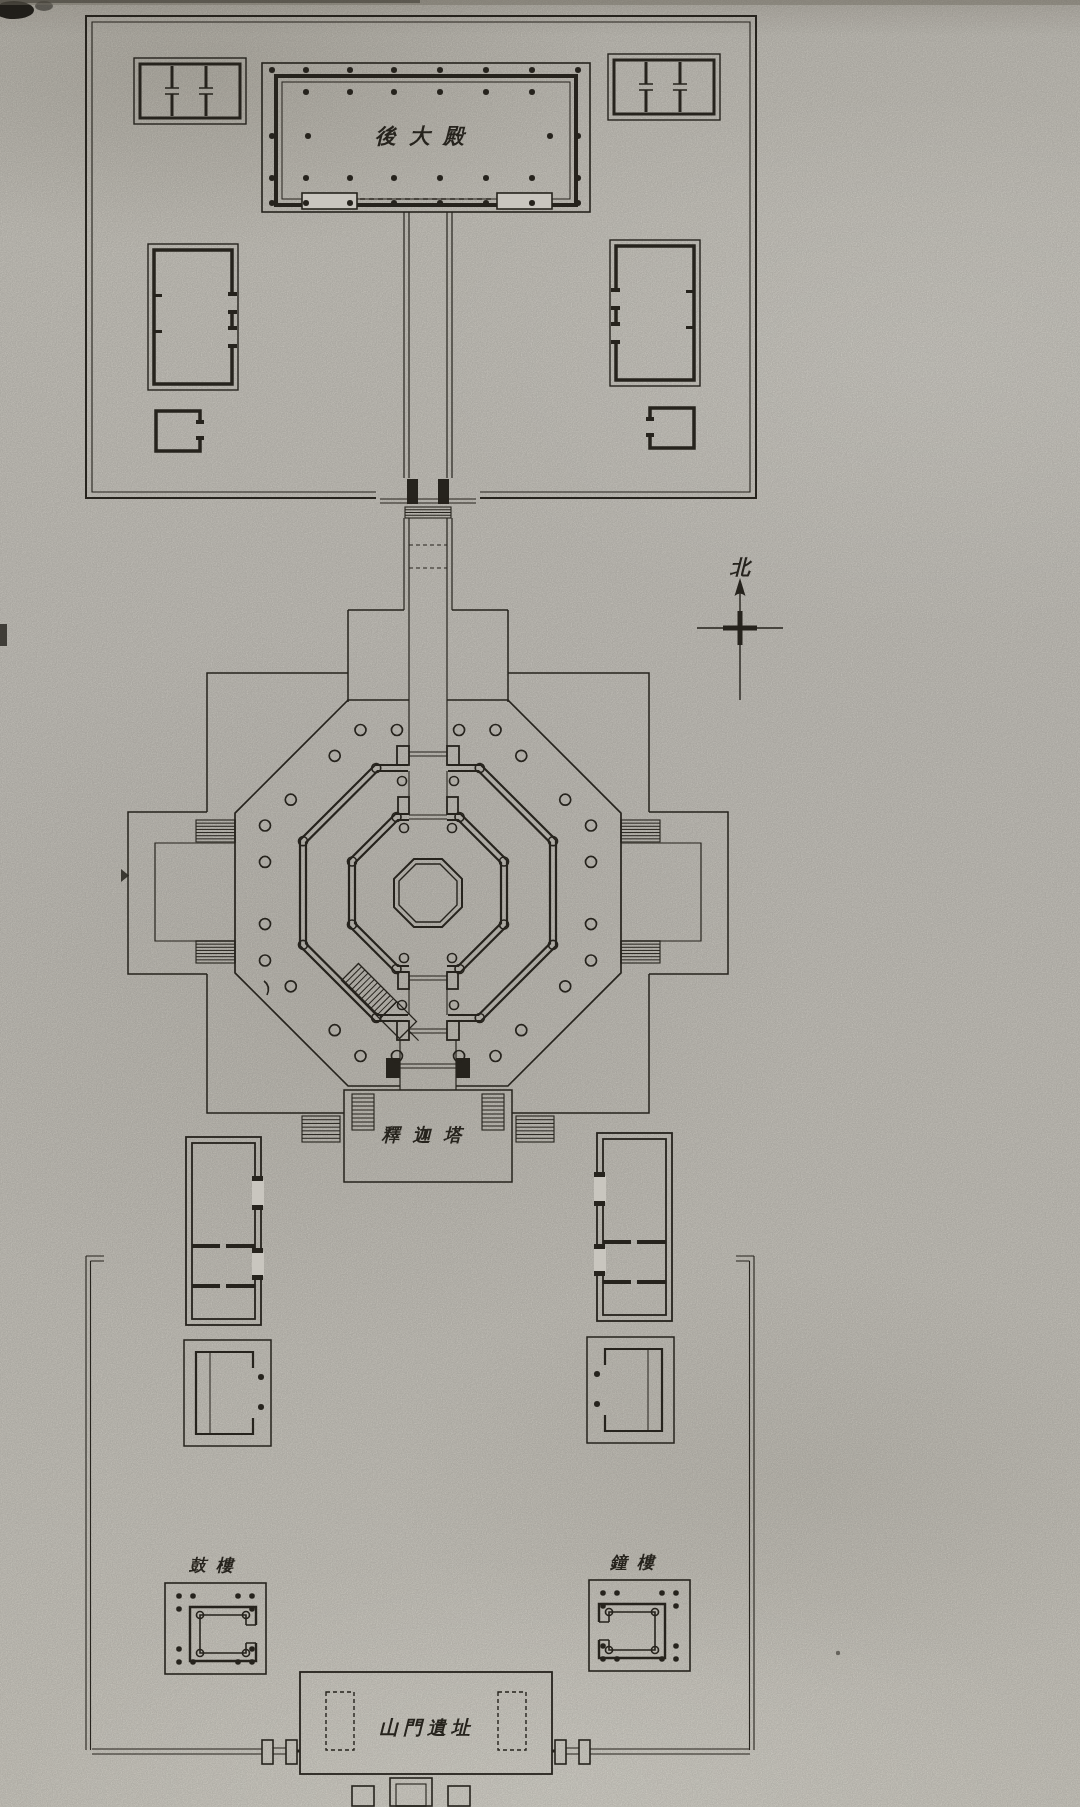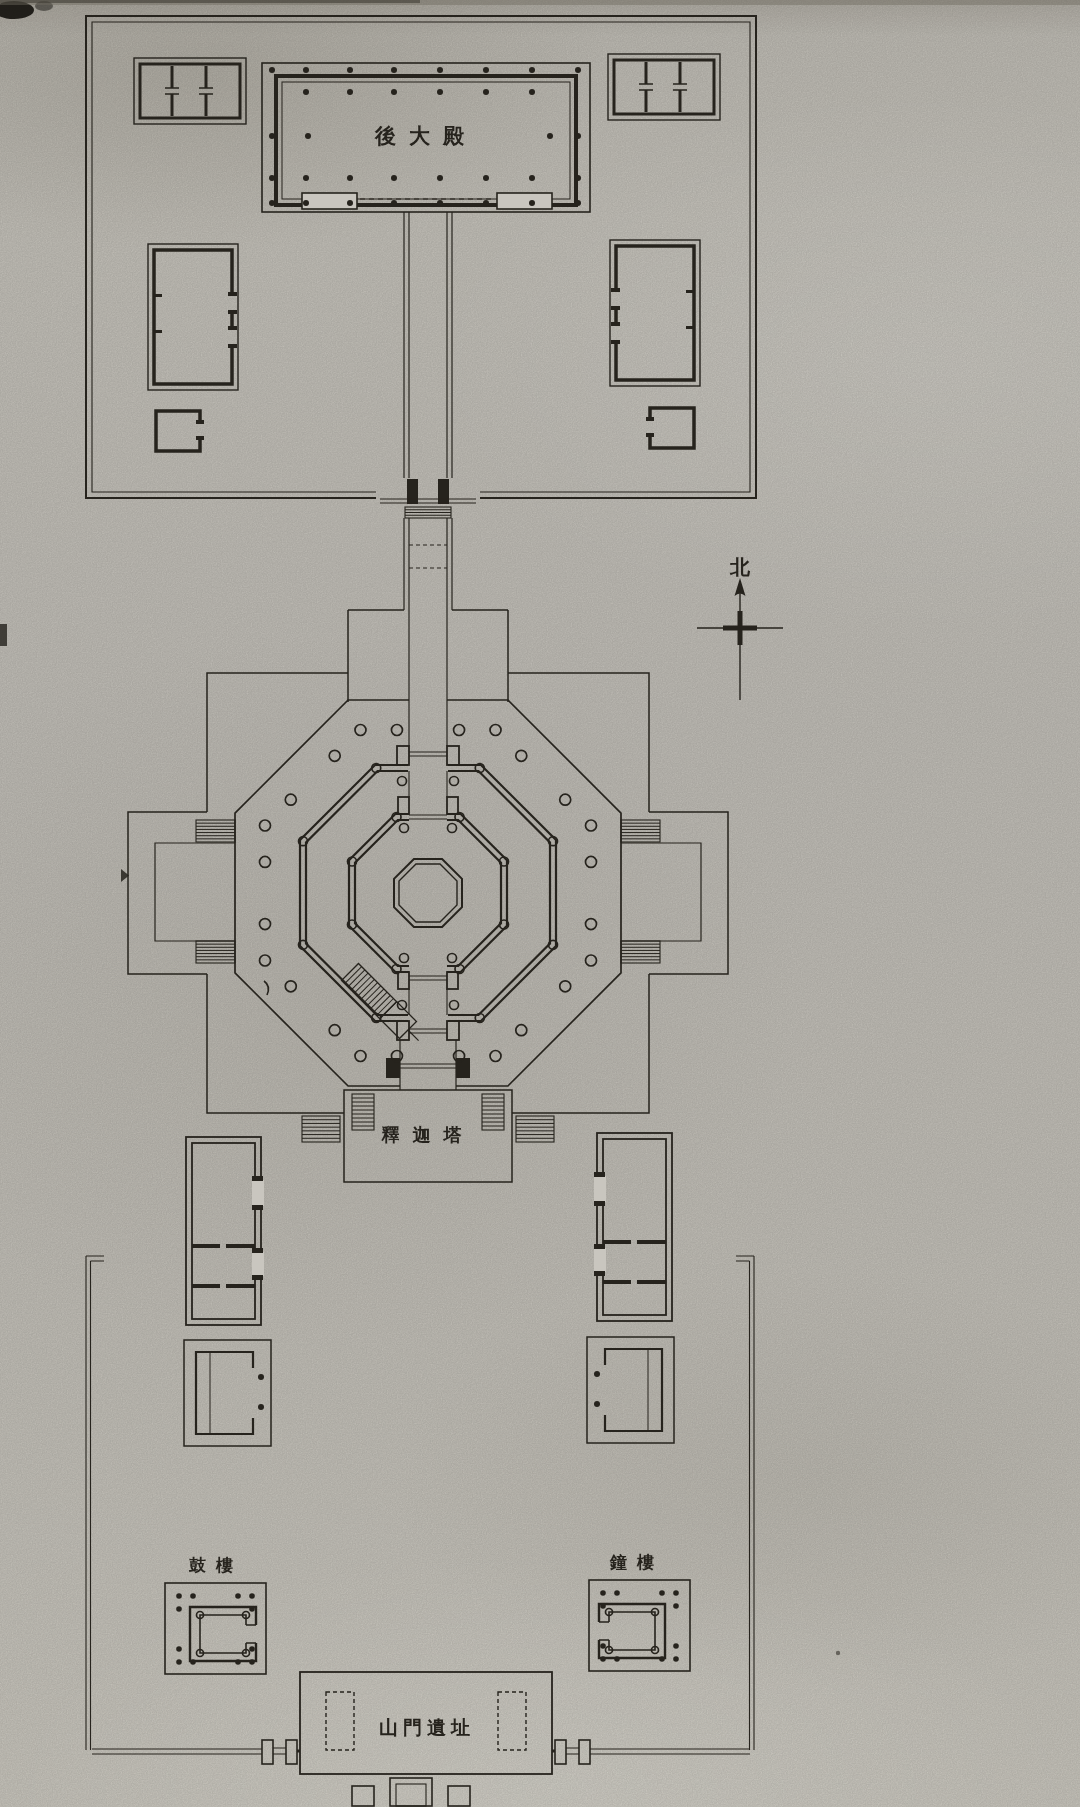--- a/index.html
+++ b/index.html
@@ -7,21 +7,21 @@
     width:1080px;height:1807px;position:relative;overflow:hidden;
     background-color:#c7c4bd;
     background-image:
       radial-gradient(ellipse 700px 300px at 18% 4%, rgba(140,135,122,.28), rgba(0,0,0,0) 60%),
       radial-gradient(ellipse 900px 500px at 85% 20%, rgba(255,255,250,.12), rgba(0,0,0,0) 55%),
       radial-gradient(ellipse 800px 600px at 30% 55%, rgba(125,120,108,.10), rgba(0,0,0,0) 60%),
       radial-gradient(ellipse 700px 350px at 75% 82%, rgba(120,115,104,.10), rgba(0,0,0,0) 60%),
       radial-gradient(ellipse 900px 400px at 50% 99%, rgba(255,255,248,.16), rgba(0,0,0,0) 60%),
       linear-gradient(180deg,#b5b1a8 0,#c5c2ba 2%,#cac7bf 12%,#c7c4bd 40%,#c9c6be 75%,#cfccc3 100%);
   }
-  figure{margin:0;width:100%;height:100%;}
+  figure{margin:0;width:100%;height:100%;font-style:italic;}
   svg{position:absolute;left:0;top:0;width:1080px;height:1807px;}
   text{
     font-family:"DejaVu Sans", "Liberation Sans", sans-serif;
     fill:var(--ink,#26231d);
   }
   .lbl{font-weight:bold;}
 </style>
 </head>
 <body>
 

